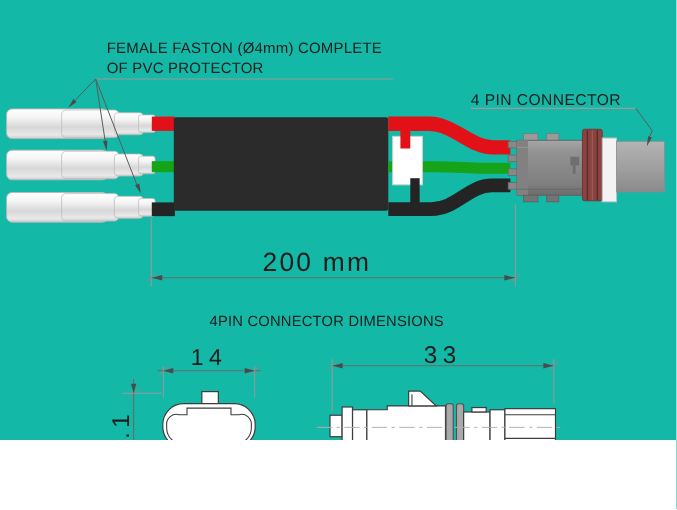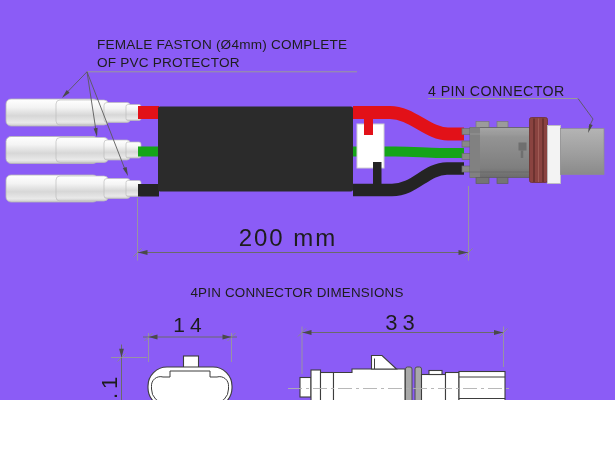--- a/index.html
+++ b/index.html
@@ -1,16 +1,16 @@
 <!DOCTYPE html>
 <html><head>
 <meta charset="utf-8">
 <style>
   html,body{margin:0;padding:0;background:#ffffff;}
-  .stage{position:relative;width:615px;height:400px;background:#8b5cf6;overflow:hidden;
+  .stage{position:relative;width:615px;height:400px;background:#14b8a6;overflow:hidden;
          font-family:"Liberation Sans",sans-serif;}
   svg{display:block;}
   svg text{font-family:"Liberation Sans",sans-serif;fill:#1d1d1d;}
   .lbl{font-size:13.6px;letter-spacing:0.2px;}
   .lbl2{font-size:14.2px;letter-spacing:0.4px;}
   .dimtext-big{font-size:24px;letter-spacing:2px;}
   .dimtext{font-size:21px;letter-spacing:5px;}
   .dimtext33{font-size:22px;letter-spacing:5px;}
   .dimtext81{font-size:22px;letter-spacing:4px;}
   .title{font-size:13.4px;letter-spacing:0.2px;}

